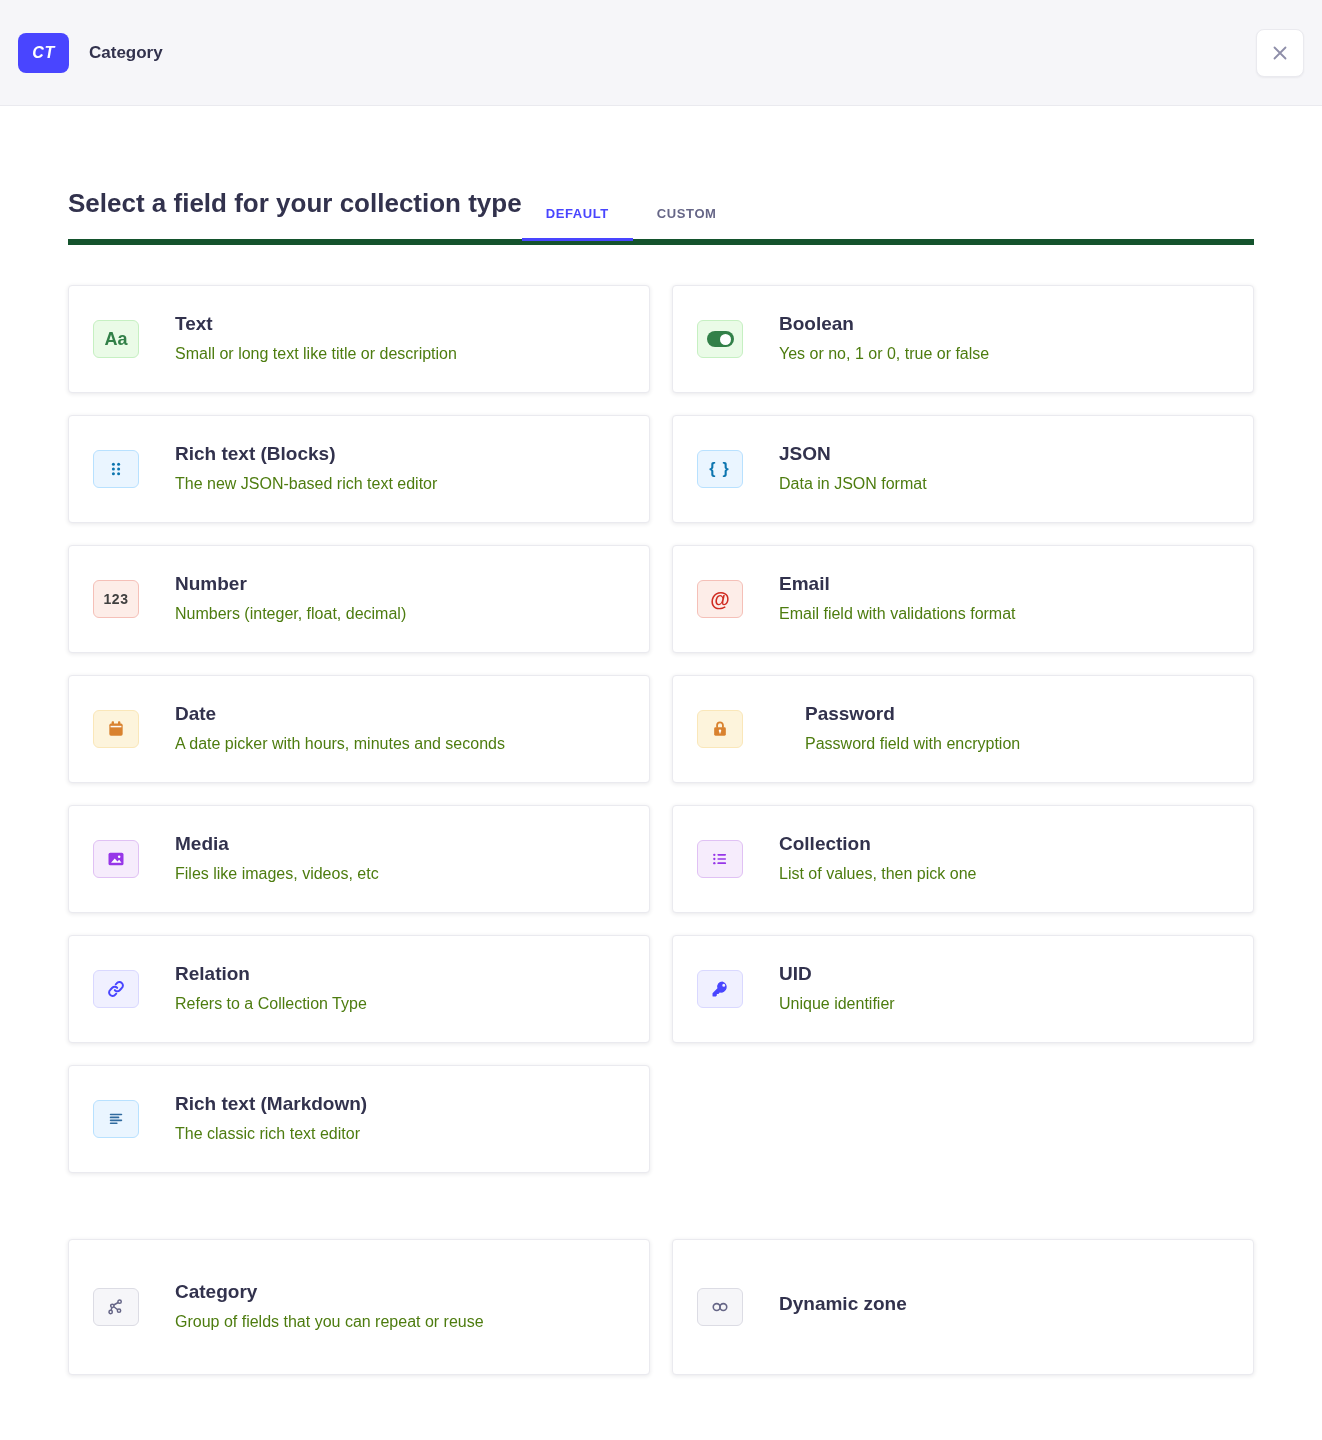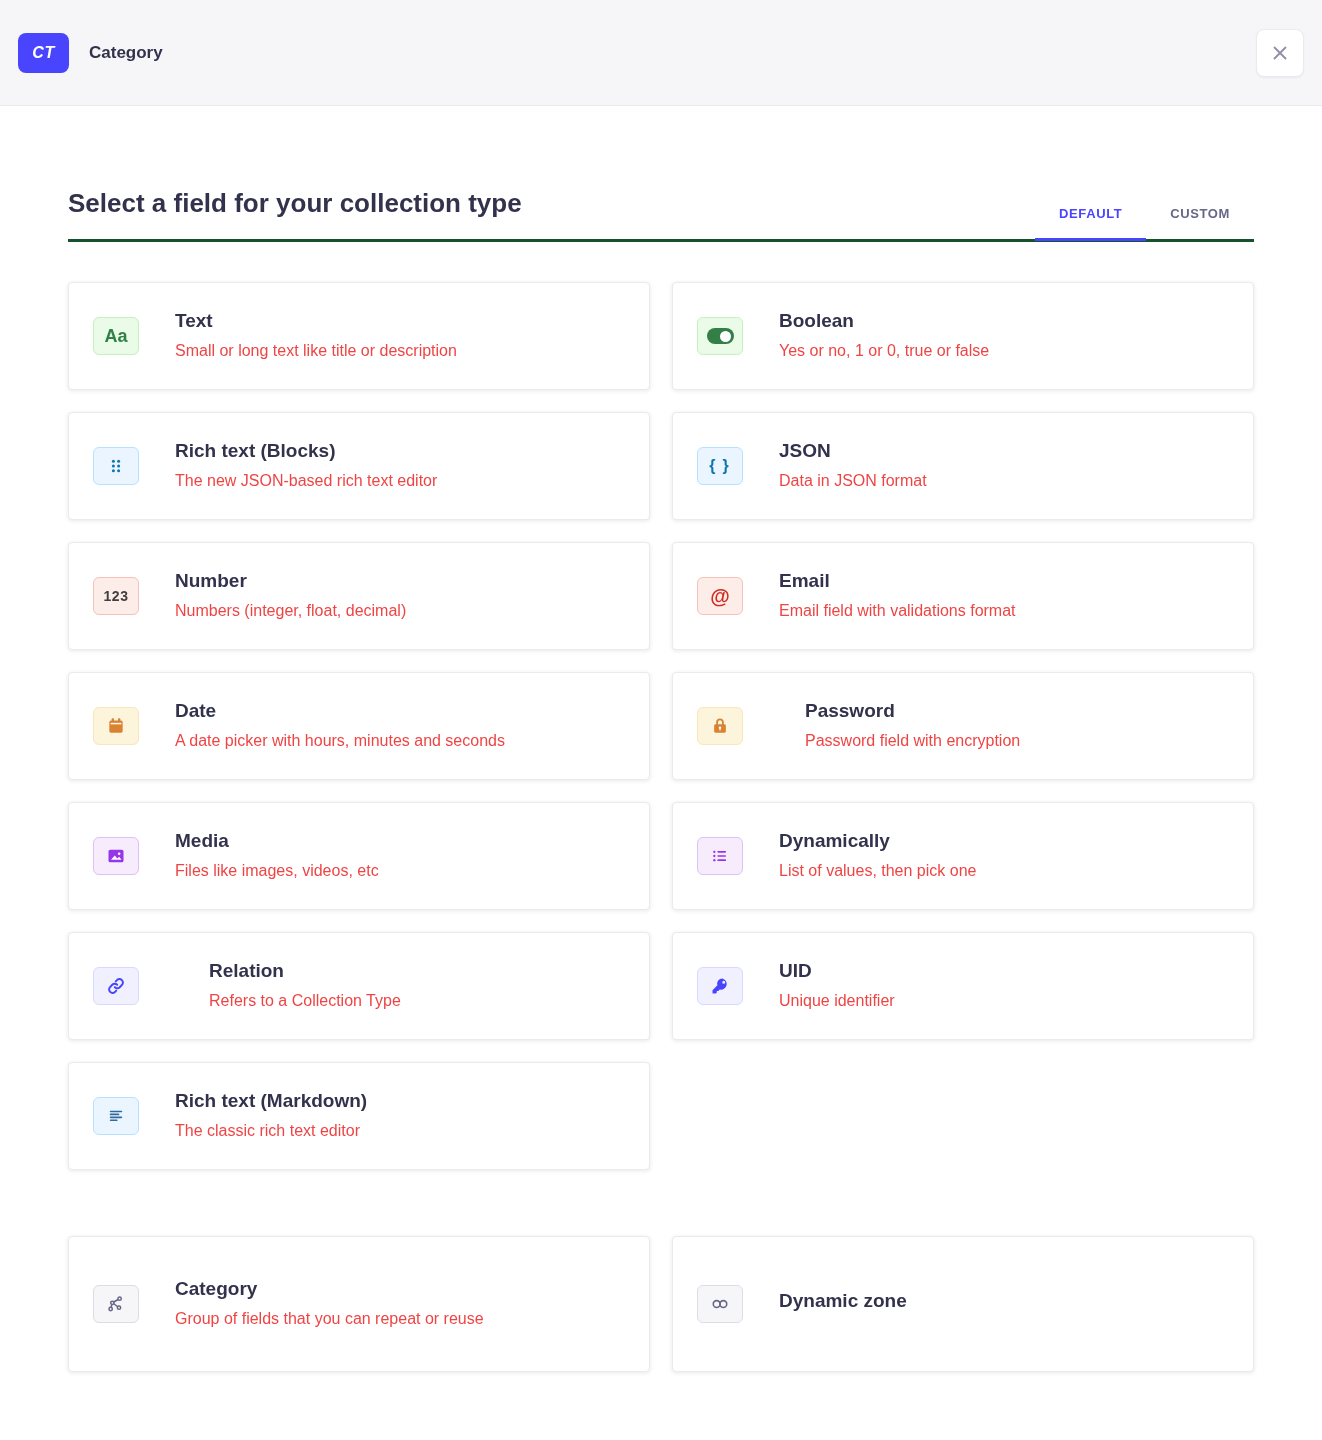--- a/index.html
+++ b/index.html
@@ -48,23 +48,23 @@
     box-shadow: 0 1px 2px rgba(33,33,52,0.06);
   }
   .close-button svg { width: 22px; height: 22px; stroke: #8e8ea9; }
 
   
   .content { padding: 0 68px 40px; }
 
   .title-row {
     margin-top: 82px;
     display: flex;
-    justify-content: space-between;
+    justify-content: flex-start;
     align-items: flex-end;
-    border-bottom: 3px solid #14532d;
+    border-bottom: 6px solid #14532d;
   }
   .page-title {
     font-size: 26px;
     font-weight: 700;
     color: #32324d;
     padding-bottom: 20px;
   }
   .tabs { display: flex; }
   .tab {
     background: none;
@@ -121,21 +121,21 @@
   .icon-box svg { width: 20px; height: 20px; display: block; }
   .card-text { margin-left: 36px; }
   .card-title {
     font-size: 19px;
     font-weight: 700;
     color: #32324d;
     margin-bottom: 6px;
   }
   .card-desc {
     font-size: 16px;
-    color: #ef4444;
+    color: #4d7c0f;
     line-height: 25px;
   }
 
   
   .glyph-text { font-weight: 700; font-size: 18px; line-height: 1; }
   .glyph-text.num { font-size: 14px; letter-spacing: 0.5px; }
   .glyph-text.braces { font-size: 16px; letter-spacing: 2px; }
   .toggle-pill {
     width: 27px; height: 16px;
     border-radius: 9px;
@@ -279,25 +279,25 @@
           <svg viewBox="0 0 24 24" fill="currentColor">
             <circle cx="5.2" cy="7" r="1.4"></circle>
             <rect x="8.8" y="6" width="10.5" height="2" rx="1"></rect>
             <circle cx="5.2" cy="12" r="1.4"></circle>
             <rect x="8.8" y="11" width="10.5" height="2" rx="1"></rect>
             <circle cx="5.2" cy="17" r="1.4"></circle>
             <rect x="8.8" y="16" width="10.5" height="2" rx="1"></rect>
           </svg>
         </span>
       <span class="card-text">
-        <span class="card-title" style="display:block">Dynamically</span>
+        <span class="card-title" style="display:block">Collection</span>
         <span class="card-desc" style="display:block">List of values, then pick one</span>
       </span>
     </button>
-      <button class="field-card" style="grid-area: 6 / 1; gap: 34px;">
+      <button class="field-card" style="grid-area: 6 / 1;">
       <span class="icon-box" style="background: rgb(240, 240, 255); border-color: rgb(217, 216, 255); color: rgb(73, 69, 255);">
           <svg viewBox="0 0 24 24" fill="none" stroke="currentColor" stroke-width="2.4" stroke-linecap="round">
             <path d="M10.6 13.4a4.2 4.2 0 0 0 5.9 0l2.2-2.2a4.2 4.2 0 1 0-5.9-5.9l-1.1 1.1"></path>
             <path d="M13.4 10.6a4.2 4.2 0 0 0-5.9 0l-2.2 2.2a4.2 4.2 0 1 0 5.9 5.9l1.1-1.1"></path>
           </svg>
         </span>
       <span class="card-text">
         <span class="card-title" style="display:block">Relation</span>
         <span class="card-desc" style="display:block">Refers to a Collection Type</span>
       </span>

